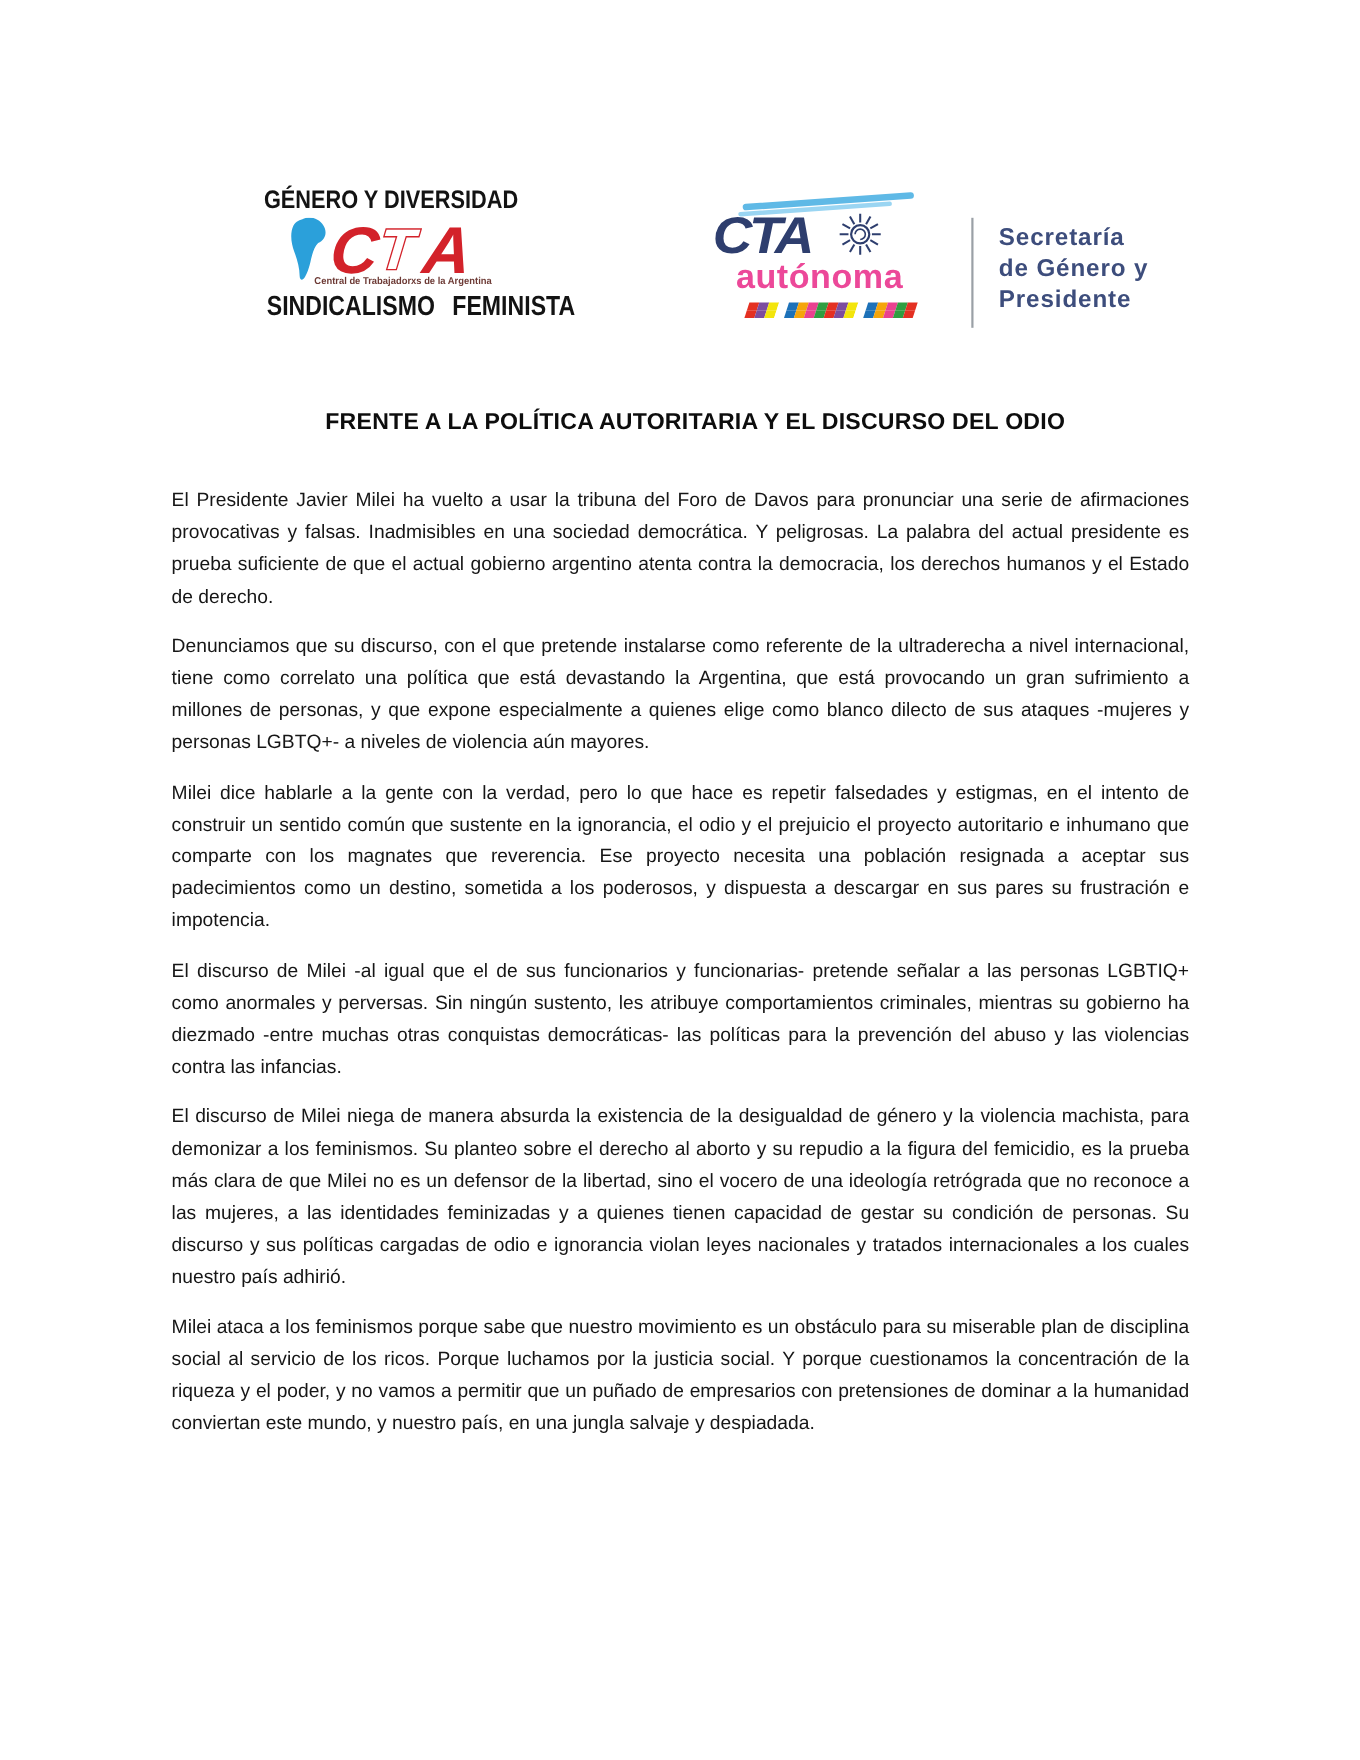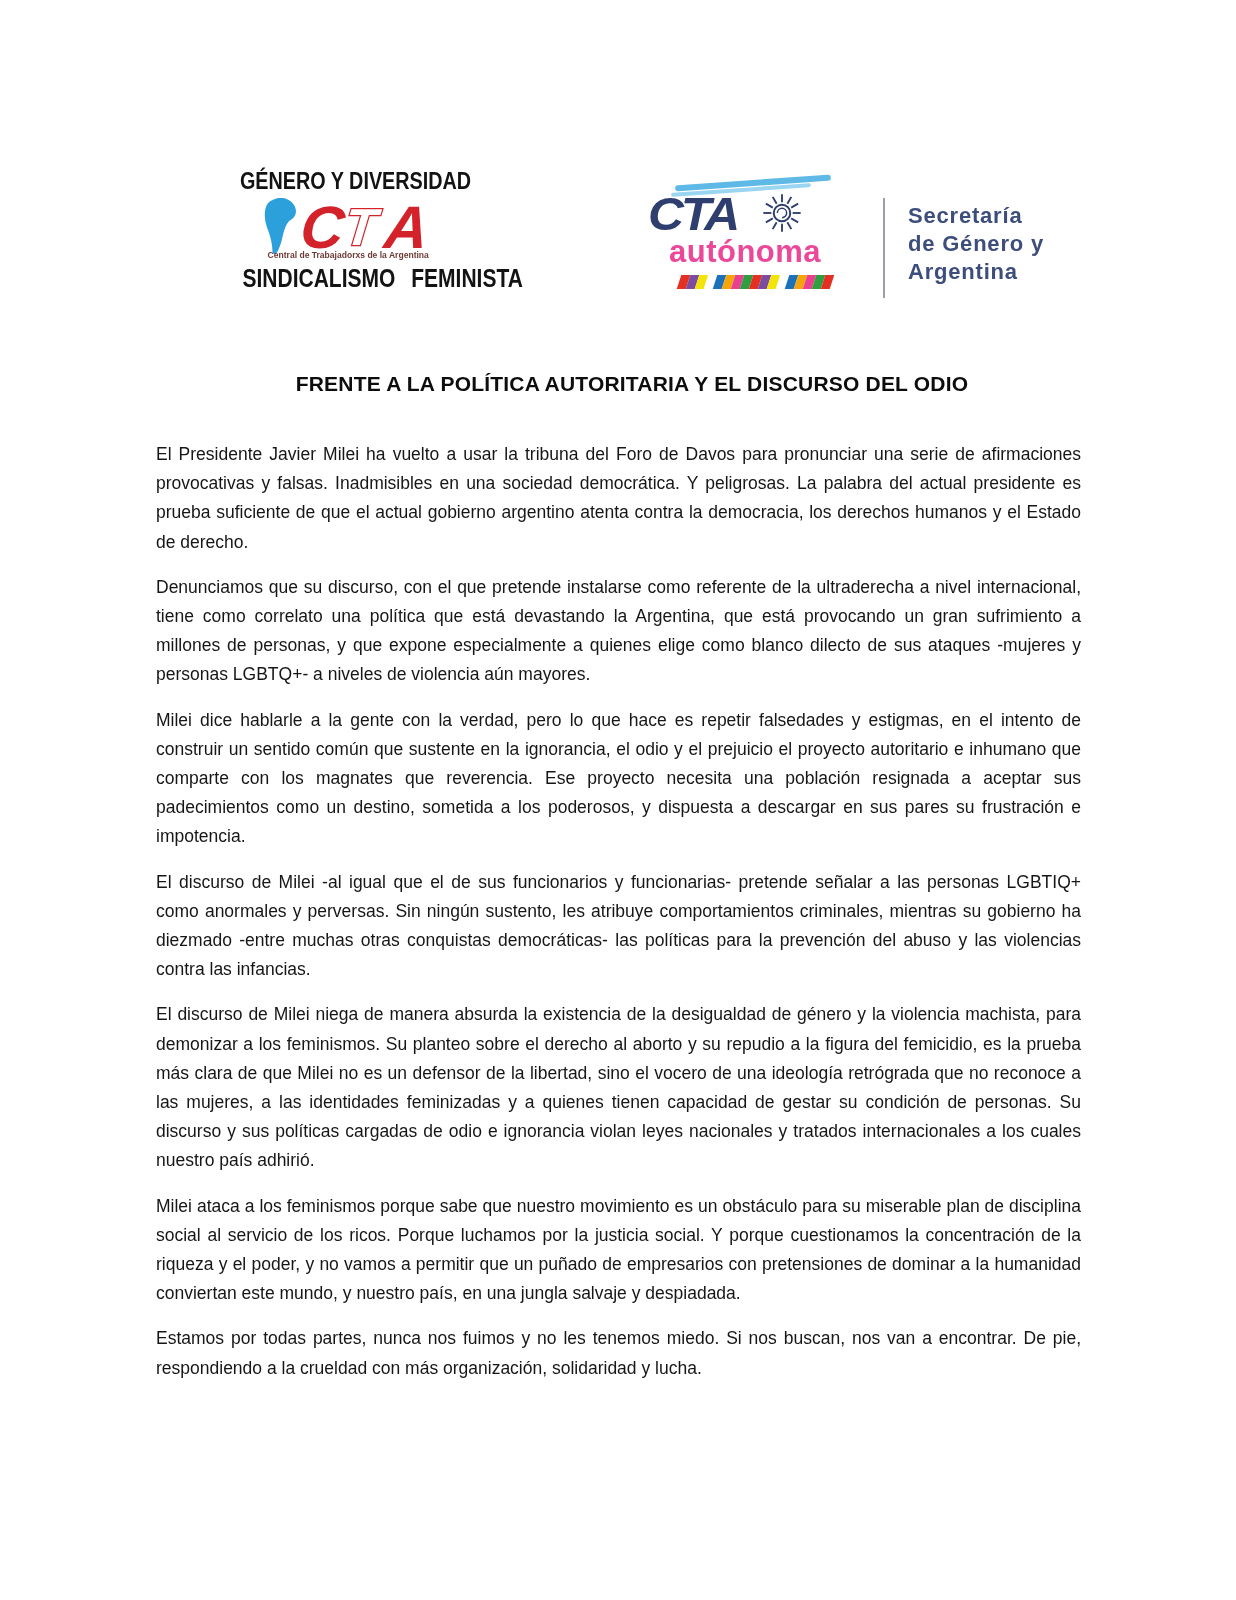--- a/index.html
+++ b/index.html
@@ -8,20 +8,21 @@
     width: 1236px; height: 1600px;
     position: relative;
     font-family: "Liberation Sans", sans-serif;
     color: #111;
     overflow: hidden;
   }
 
   
   .left-logo {
     position: absolute; left: 222px; top: 168px; width: 256px;
+    text-align: center;
   }
   .left-logo .top-text {
     font-size: 23px; font-weight: 800; color: #131313;
     letter-spacing: 0px; white-space: nowrap;
     transform: scaleX(0.86); transform-origin: center;
   }
   .left-logo .emblem { display: block; margin: 3px auto 0; }
   .left-logo .subtitle {
     font-size: 9px; font-weight: 700; color: #6d3a35;
     margin-top: -6px; padding-left: 48px; white-space: nowrap;
@@ -176,27 +177,26 @@
       <span style="background: rgb(233, 65, 144);"></span>
       <span style="background: rgb(47, 158, 65);"></span>
       <span style="background: rgb(228, 48, 34);"></span>
     </div>
 
   <div class="vdivider"></div>
 
   <div class="secretariat">
     <div>Secretaría</div>
     <div>de Género y</div>
-    <div>Argentina</div>
+    <div>Presidente</div>
   </div>
 </div>
 
 <h1 class="doc-title">FRENTE A LA POLÍTICA AUTORITARIA Y EL DISCURSO DEL ODIO</h1>
 
 <div class="doc-body">
   <p>El Presidente Javier Milei ha vuelto a usar la tribuna del Foro de Davos para pronunciar una serie de afirmaciones provocativas y falsas. Inadmisibles en una sociedad democrática. Y peligrosas. La palabra del actual presidente es prueba suficiente de que el actual gobierno argentino atenta contra la democracia, los derechos humanos y el Estado de derecho.</p>
   <p>Denunciamos que su discurso, con el que pretende instalarse como referente de la ultraderecha a nivel internacional, tiene como correlato una política que está devastando la Argentina, que está provocando un gran sufrimiento a millones de personas, y que expone especialmente a quienes elige como blanco dilecto de sus ataques -mujeres y personas LGBTQ+- a niveles de violencia aún mayores.</p>
   <p>Milei dice hablarle a la gente con la verdad, pero lo que hace es repetir falsedades y estigmas, en el intento de construir un sentido común que sustente en la ignorancia, el odio y el prejuicio el proyecto autoritario e inhumano que comparte con los magnates que reverencia. Ese proyecto necesita una población resignada a aceptar sus padecimientos como un destino, sometida a los poderosos, y dispuesta a descargar en sus pares su frustración e impotencia.</p>
   <p>El discurso de Milei -al igual que el de sus funcionarios y funcionarias- pretende señalar a las personas LGBTIQ+ como anormales y perversas. Sin ningún sustento, les atribuye comportamientos criminales, mientras su gobierno ha diezmado -entre muchas otras conquistas democráticas- las políticas para la prevención del abuso y las violencias contra las infancias.</p>
   <p>El discurso de Milei niega de manera absurda la existencia de la desigualdad de género y la violencia machista, para demonizar a los feminismos. Su planteo sobre el derecho al aborto y su repudio a la figura del femicidio, es la prueba más clara de que Milei no es un defensor de la libertad, sino el vocero de una ideología retrógrada que no reconoce a las mujeres, a las identidades feminizadas y a quienes tienen capacidad de gestar su condición de personas. Su discurso y sus políticas cargadas de odio e ignorancia violan leyes nacionales y tratados internacionales a los cuales nuestro país adhirió.</p>
   <p>Milei ataca a los feminismos porque sabe que nuestro movimiento es un obstáculo para su miserable plan de disciplina social al servicio de los ricos. Porque luchamos por la justicia social. Y porque cuestionamos la concentración de la riqueza y el poder, y no vamos a permitir que un puñado de empresarios con pretensiones de dominar a la humanidad conviertan este mundo, y nuestro país, en una jungla salvaje y despiadada.</p>
-  <p>Estamos por todas partes, nunca nos fuimos y no les tenemos miedo. Si nos buscan, nos van a encontrar. De pie, respondiendo a la crueldad con más organización, solidaridad y lucha.</p>
 </div>
 
 </body></html>

